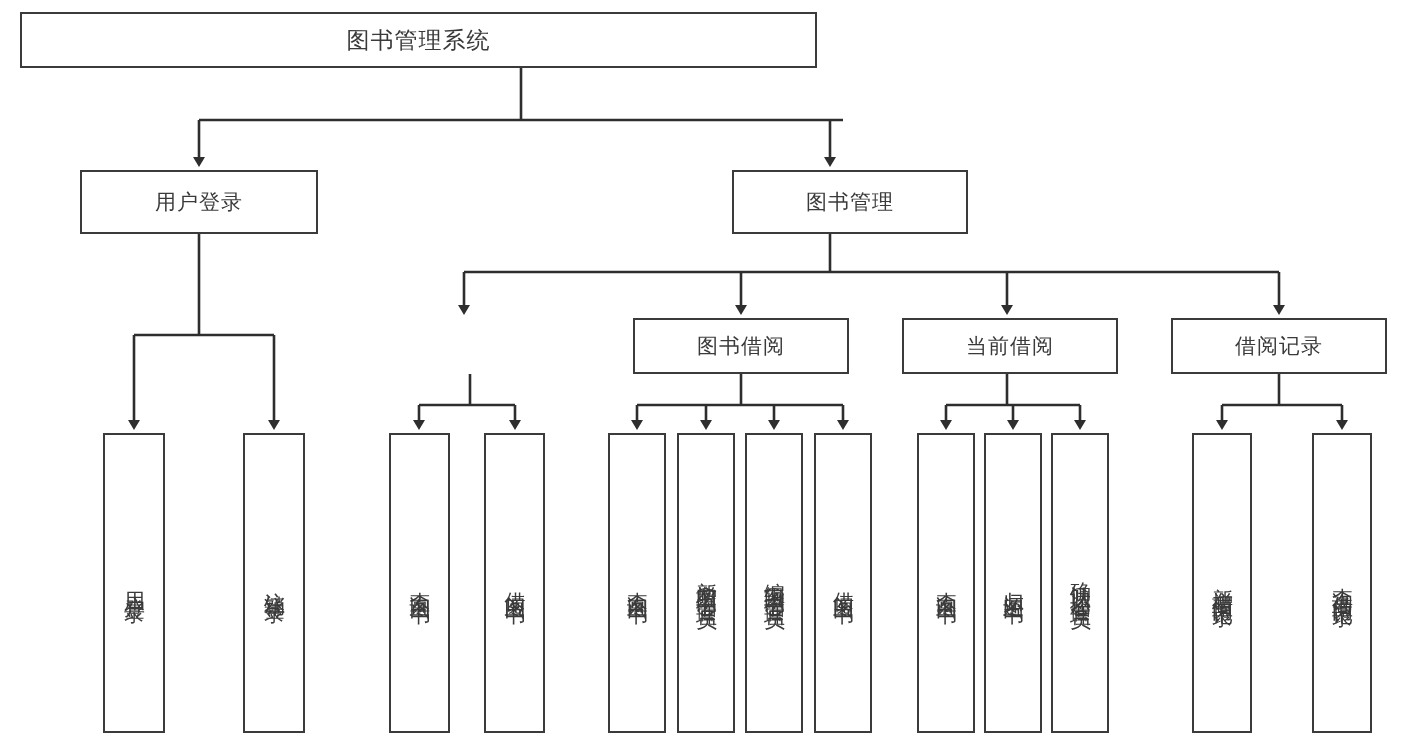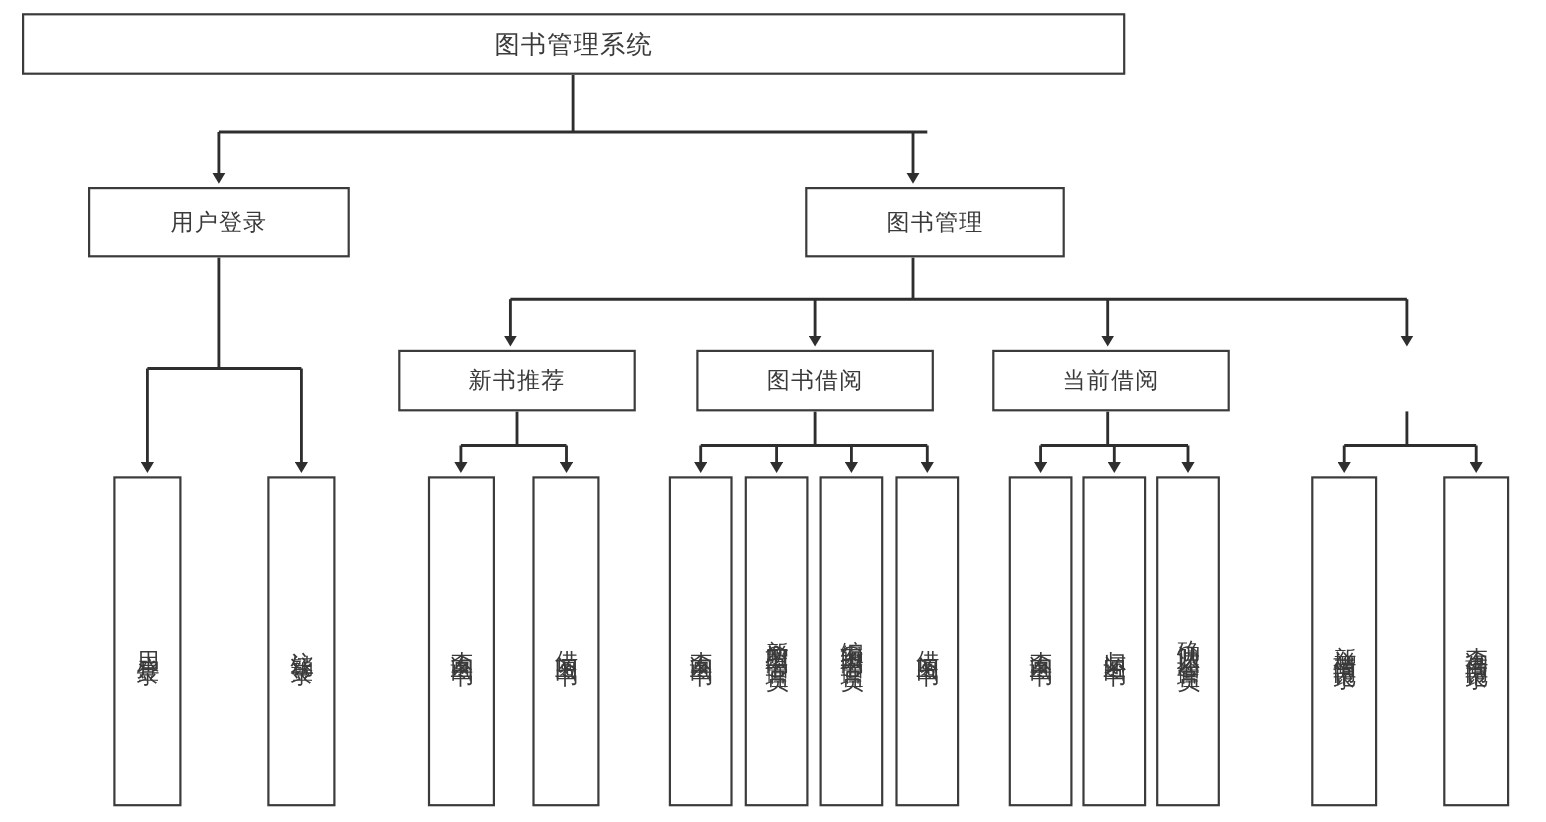--- a/index.html
+++ b/index.html
@@ -116,39 +116,39 @@
       <path d="M1013,405 L1013,421" marker-end="url(#arrow)"></path>
       <path d="M1080,405 L1080,421" marker-end="url(#arrow)"></path>
 
       <path d="M1279,374 L1279,405"></path>
       <path d="M1222,405 L1342,405"></path>
       <path d="M1222,405 L1222,421" marker-end="url(#arrow)"></path>
       <path d="M1342,405 L1342,421" marker-end="url(#arrow)"></path>
     </g>
   </svg>
 
-  <div class="node node-root" style="left: 20px; top: 12px; width: 1003px; height: 56px;">
+  <div class="node node-root" style="left: 20px; top: 12px; width: 797px; height: 56px;">
     <span class="htext">图书管理系统</span>
   </div>
 
   <div class="node node-l1" style="left: 80px; top: 170px; width: 238px; height: 64px;">
     <span class="htext">用户登录</span>
   </div>
   <div class="node node-l1" style="left: 732px; top: 170px; width: 236px; height: 64px;">
     <span class="htext">图书管理</span>
   </div>
 
-  <div class="node node-l2" style="left: 362px; top: 318px; width: 216px; height: 56px;">
-    <span class="htext">新书推荐</span>
-  </div>
   <div class="node node-l2" style="left: 633px; top: 318px; width: 216px; height: 56px;">
     <span class="htext">图书借阅</span>
   </div>
   <div class="node node-l2" style="left: 902px; top: 318px; width: 216px; height: 56px;">
     <span class="htext">当前借阅</span>
+  </div>
+  <div class="node node-l2" style="left: 1171px; top: 318px; width: 216px; height: 56px;">
+    <span class="htext">借阅记录</span>
   </div>
 
   <div class="node node-leaf" style="left: 103px; top: 433px; width: 62px; height: 300px;">
     <span class="vtext">用户登录</span>
   </div>
   <div class="node node-leaf" style="left: 243px; top: 433px; width: 62px; height: 300px;">
     <span class="vtext">注销登录</span>
   </div>
   <div class="node node-leaf" style="left: 389px; top: 433px; width: 61px; height: 300px;">
     <span class="vtext">查询图书</span>

